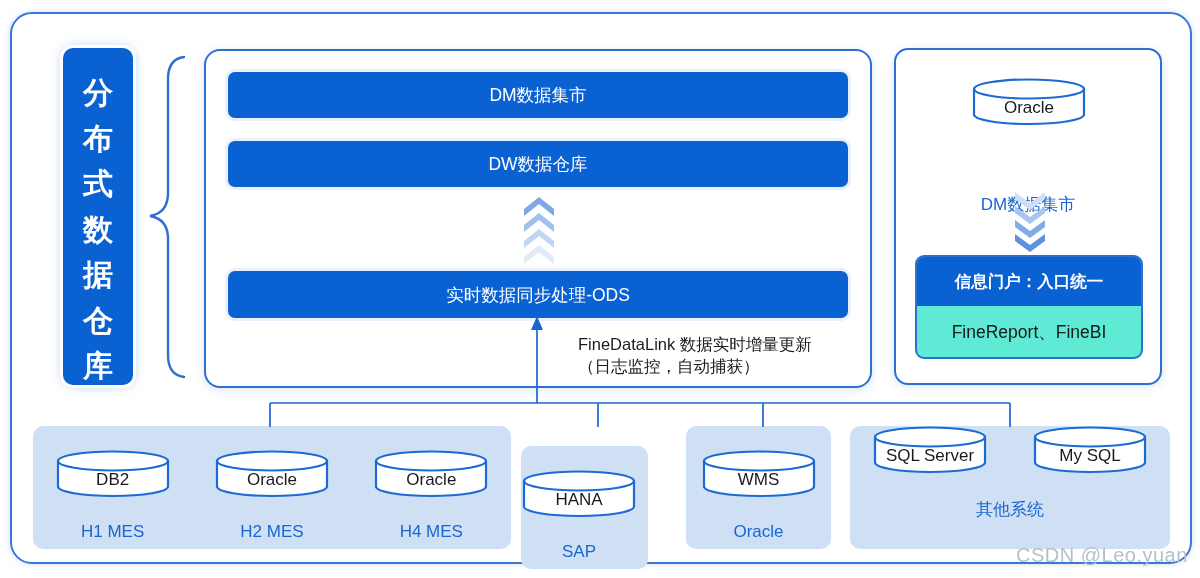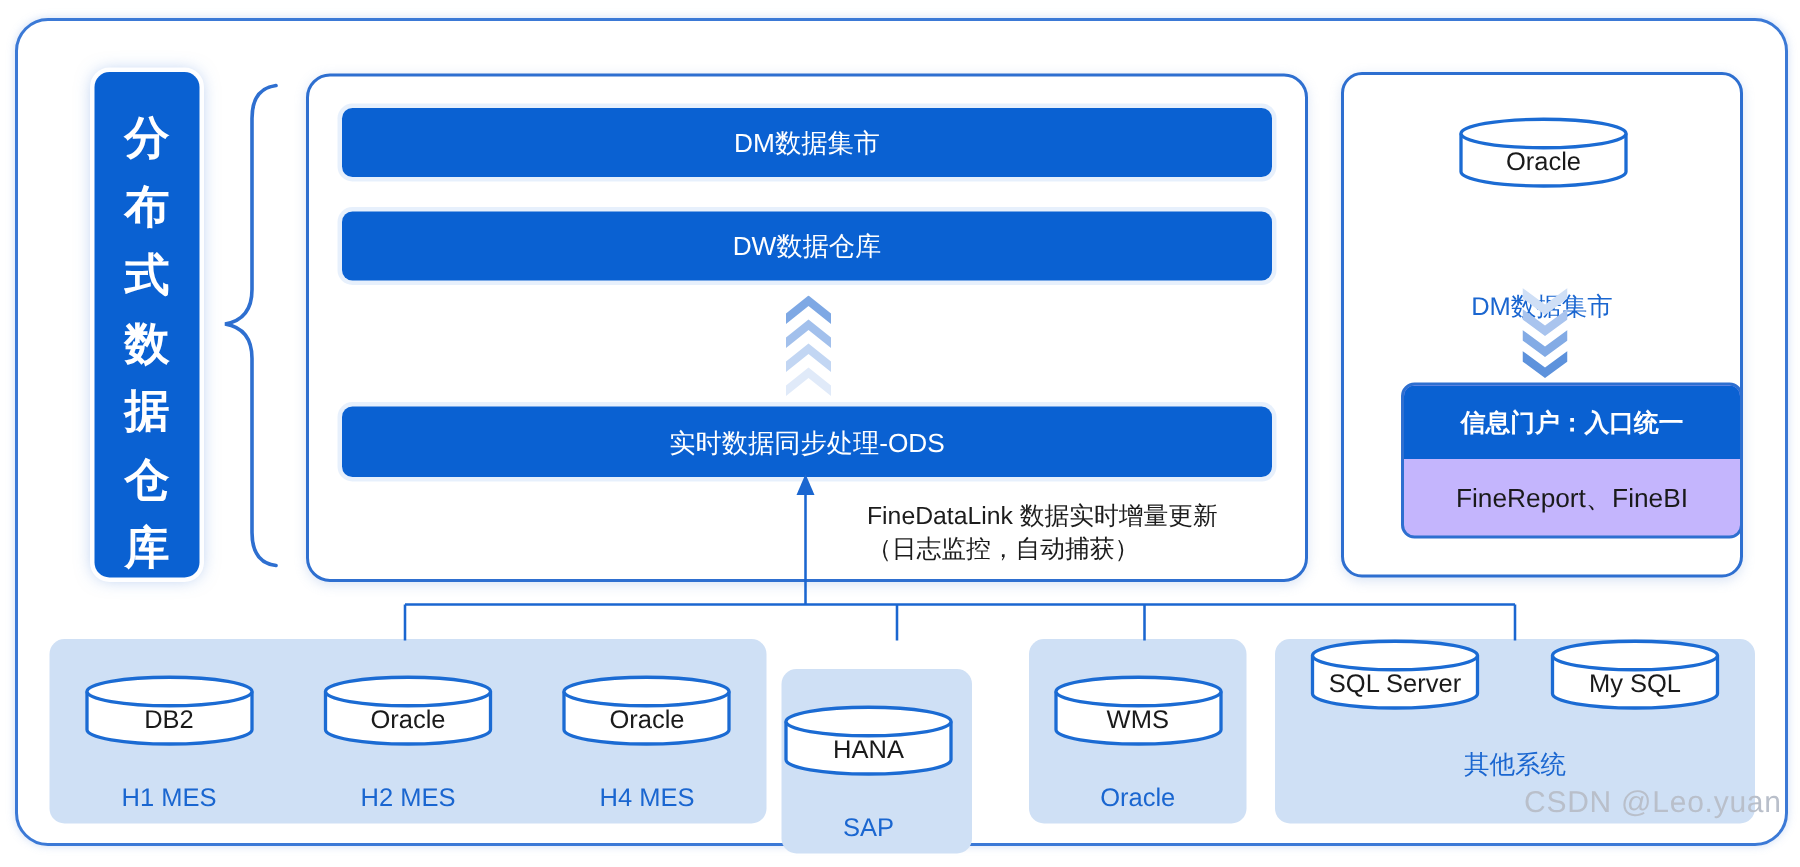--- a/index.html
+++ b/index.html
@@ -58,21 +58,21 @@
     box-shadow:0 2px 8px rgba(110,150,215,.25);
   }
   .portal-cyl { position:absolute; left:74px; top:28px; }
   .portal-dm {
     position:absolute; left:0; top:143px; width:100%; text-align:center;
     color:#1a66d0; font-size:17px; font-weight:500;
   }
   .portal-chev { position:absolute; left:119px; top:142px; }
   .portal-card {
     position:absolute; left:19px; top:205px; width:228px; height:104px;
-    border:2px solid #2e6fd0; border-radius:9px; overflow:hidden; background:#c4b5fd;margin-left:19px;
+    border:2px solid #2e6fd0; border-radius:9px; overflow:hidden; background:#5eead4;
   }
   .portal-card-header {
     height:49px; background:#0a61d2; display:flex; align-items:center; justify-content:center;
     color:#ffffff; font-size:16.5px; font-weight:bold;
   }
   .portal-card-body {
     height:51px; display:flex; align-items:center; justify-content:center;
     color:#1a1a1a; font-size:17.5px;
   }
   
@@ -91,21 +91,21 @@
   
   .cyl { position:relative; width:116px; height:48px; }
   .cyl svg { position:absolute; left:0; top:0; }
   .cyl-label {
     position:absolute; left:0; right:0; top:12px; bottom:0;
     display:flex; align-items:center; justify-content:center;
     color:#1a1a1a; font-size:17px;
   }
   .connector-svg { position:absolute; left:0; top:0; z-index:5; pointer-events:none; }
   .watermark {
-    position:absolute; left:1016px; top:524px; z-index:10;
+    position:absolute; left:1016px; top:544px; z-index:10;
     color:#b9bfca; font-size:20px; letter-spacing:.5px;
   }
 </style>
 </head>
 <body>
 
 <div id="canvas">
 
   <div class="frame"></div>
 

